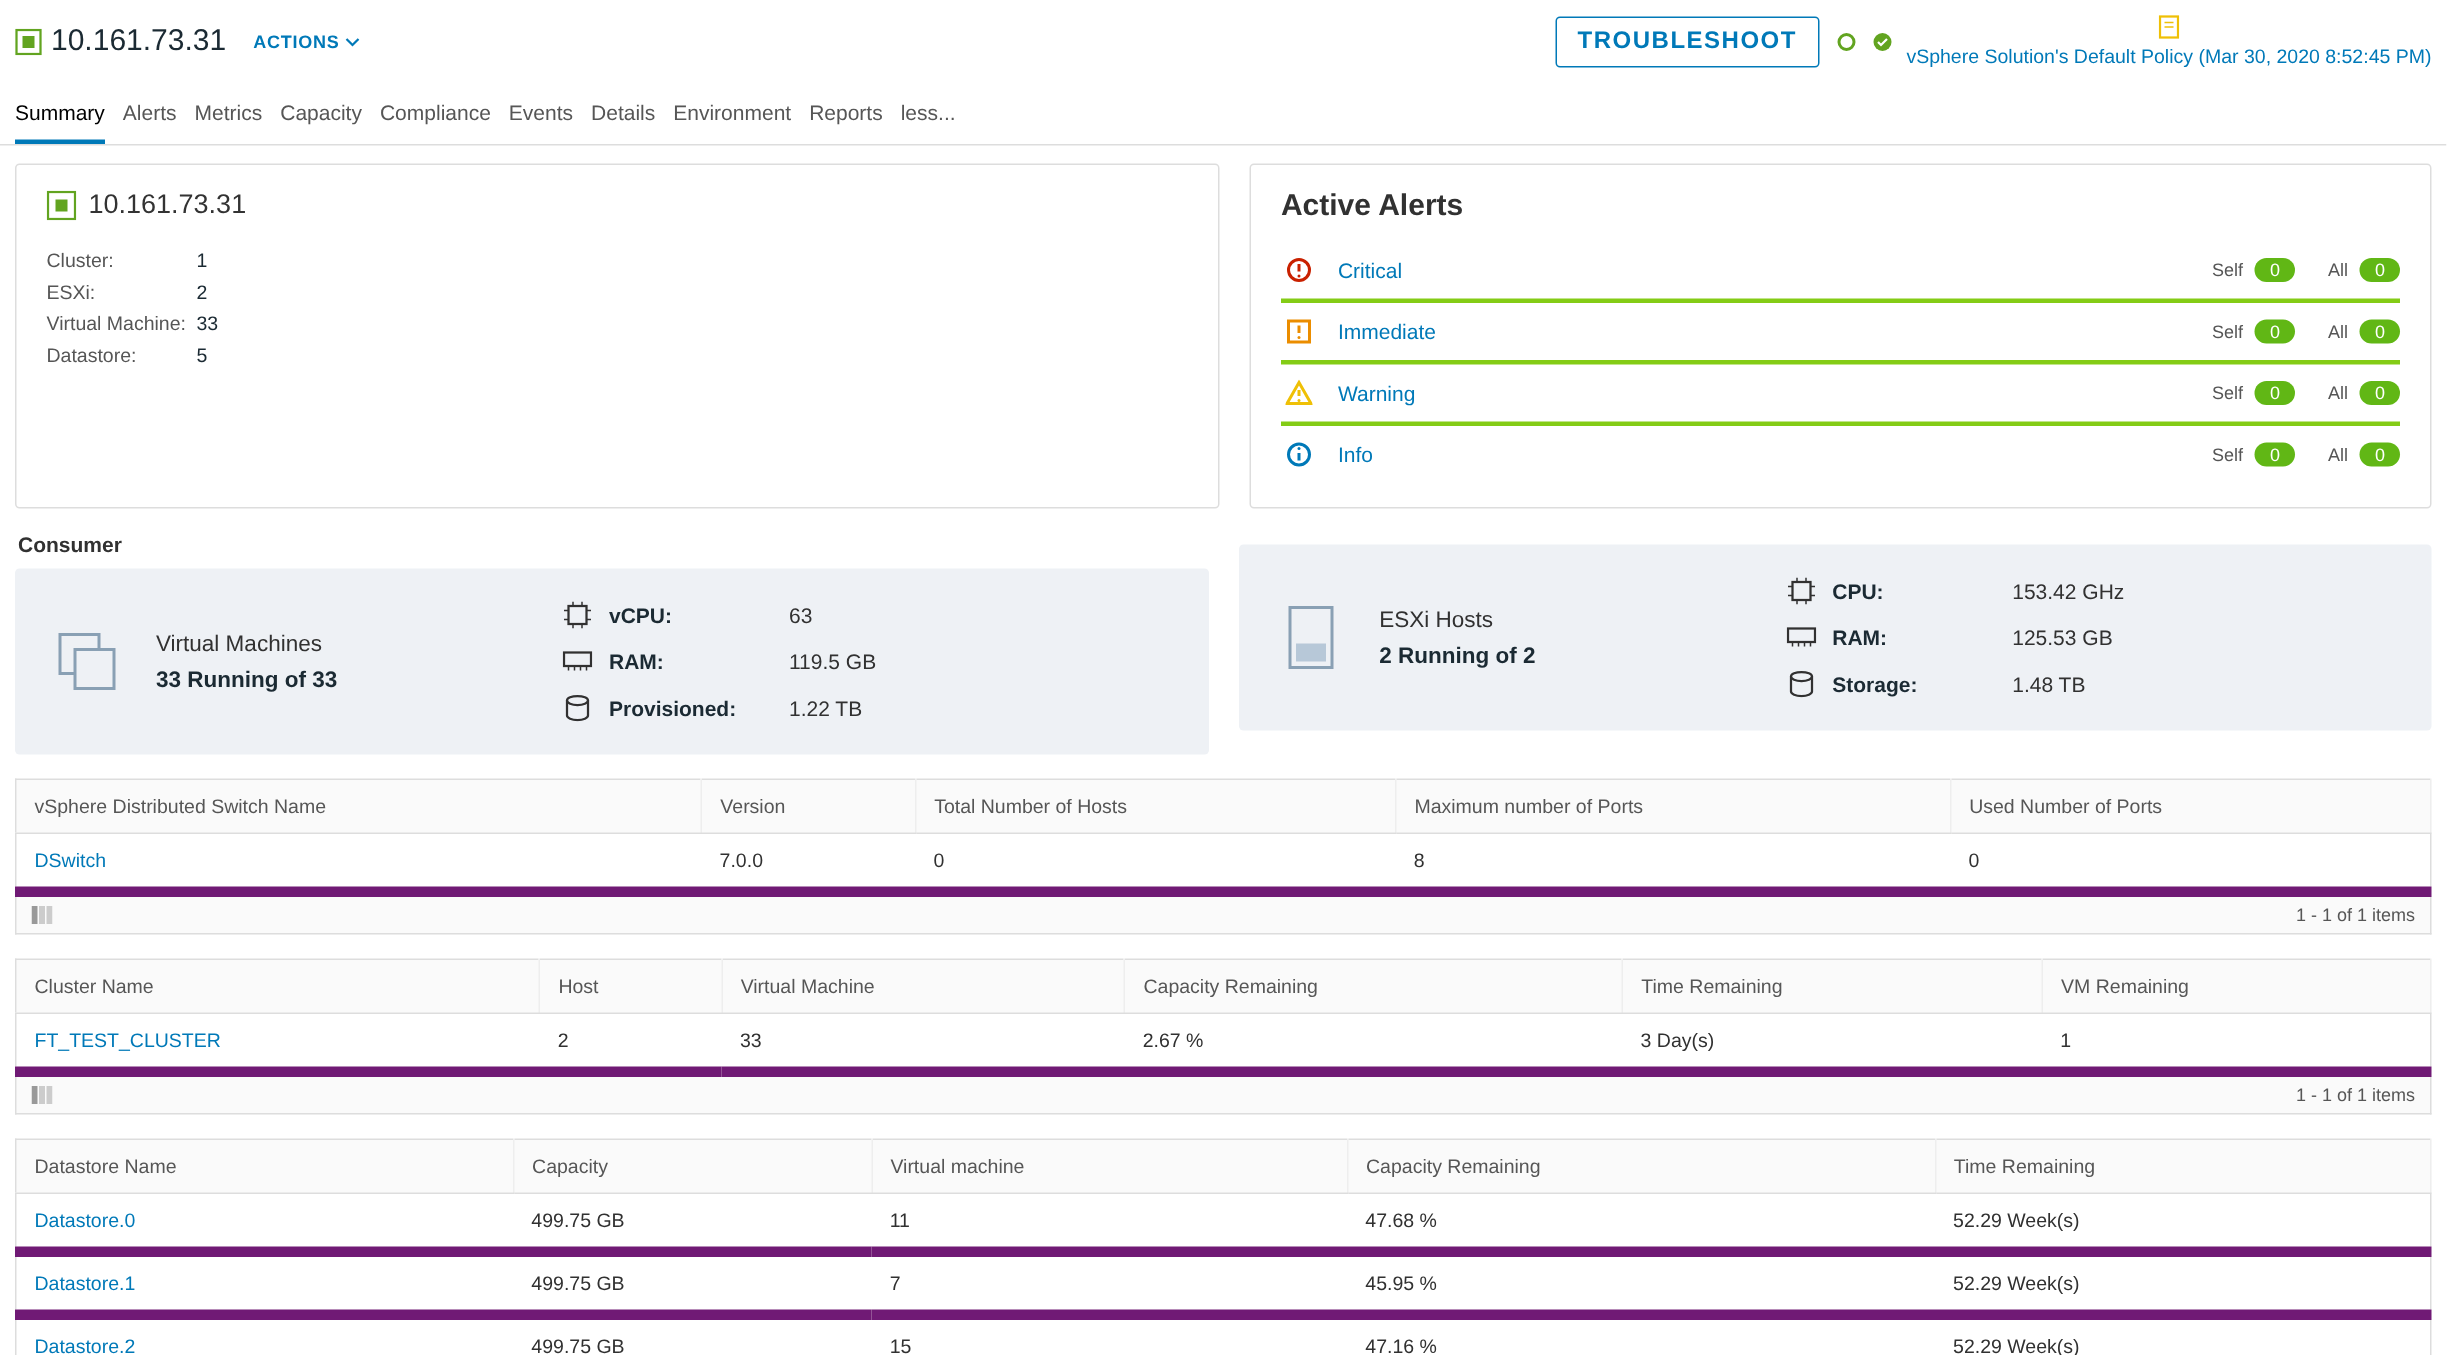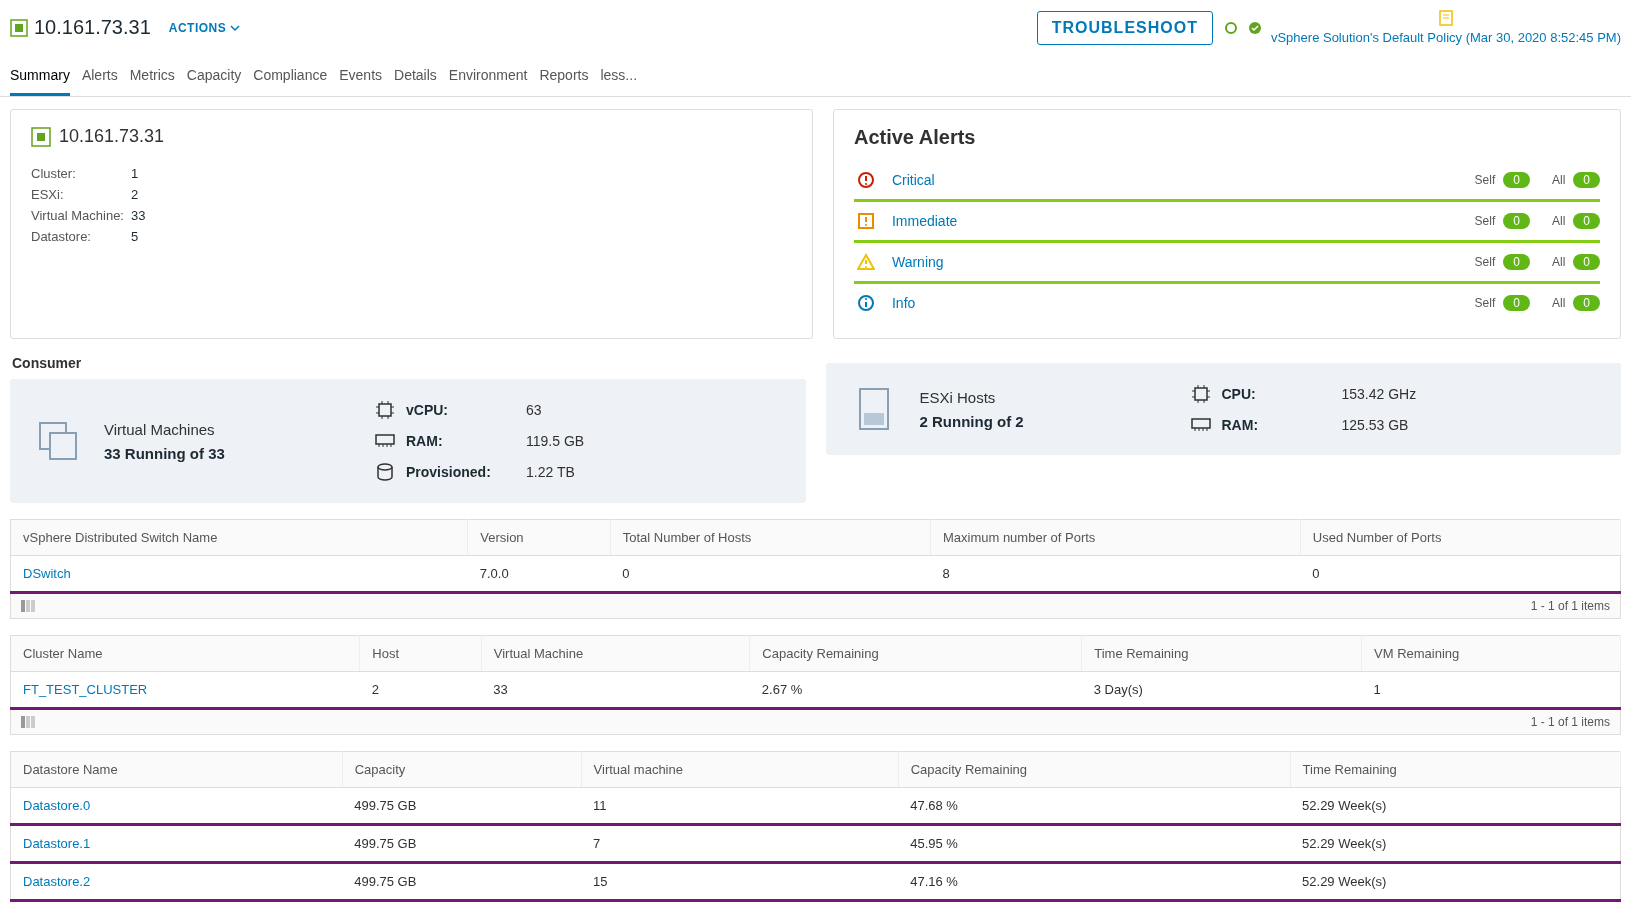--- a/index.html
+++ b/index.html
@@ -36,21 +36,21 @@
   .panel-main { flex:0 0 260px;}
   .panel-main .pm-title { font-size:15px; color:#313131; margin-bottom:7px;}
   .panel-main .pm-sub { font-size:15px; font-weight:600; color:#1b2a33;}
   .panel-spec { flex:1; display:flex; flex-direction:column; gap:14px; margin-left:10px;}
   .spec-row { display:flex; align-items:center;}
   .spec-row .si { width:22px; margin-right:10px; display:flex; justify-content:center;}
   .spec-row .sl { width:120px; color:#1b2a33; font-size:14px; font-weight:600;}
   .spec-row .sv { color:#313131; font-size:14px;}
   table.grid { width:100%; border:1px solid #ddd; border-collapse:collapse; font-size:13px;}
   table.grid th { text-align:left; background:#fafafa; padding:10px 12px; border-bottom:1px solid #ddd; border-right:1px solid #eee; font-weight:400; color:#565656;}
-  table.grid td { padding:10px 12px; border-bottom:3px solid #701a75; color:#313131;}
+  table.grid td { padding:10px 12px; border-bottom:7px solid #701a75; color:#313131;}
   table.grid td.link { color:#0079b8; cursor:pointer;}
   .grid-footer { display:flex; border:1px solid #ddd; border-top:none; background:#fafafa; padding:5px 10px; align-items:center;}
   .grid-footer .ft-icon { color:#999; cursor:pointer;}
   .grid-footer .ft-text { margin-left:auto; font-size:12px; color:#565656;}
   svg { display:block;}
 </style>
 </head>
 <body>
 
 <div class="header">
@@ -304,20 +304,30 @@
                   <rect x="1" y="1" width="18" height="9" fill="none" stroke="#313131" stroke-width="1.5"></rect>
                   <line x1="4" y1="10" x2="4" y2="13" stroke="#313131"></line>
                   <line x1="8" y1="10" x2="8" y2="13" stroke="#313131"></line>
                   <line x1="12" y1="10" x2="12" y2="13" stroke="#313131"></line>
                   <line x1="16" y1="10" x2="16" y2="13" stroke="#313131"></line>
                 </svg>
               </span>
               <span class="sl">RAM:</span>
               <span class="sv">125.53 GB</span>
             </div>
+            <div class="spec-row">
+              <span class="si">
+                <svg width="18" height="18">
+                  <ellipse cx="9" cy="4" rx="7" ry="3" fill="none" stroke="#313131" stroke-width="1.5"></ellipse>
+                  <path d="M2 4 L2 14 A7 3 0 0 0 16 14 L16 4" fill="none" stroke="#313131" stroke-width="1.5"></path>
+                </svg>
+              </span>
+              <span class="sl">Storage:</span>
+              <span class="sv">1.48 TB</span>
+            </div>
           </div>
       </div>
     </div>
   </div>
 
   <div>
     <table class="grid" id="switch-table">
         <thead>
           <tr>
             <th>vSphere Distributed Switch Name</th>

